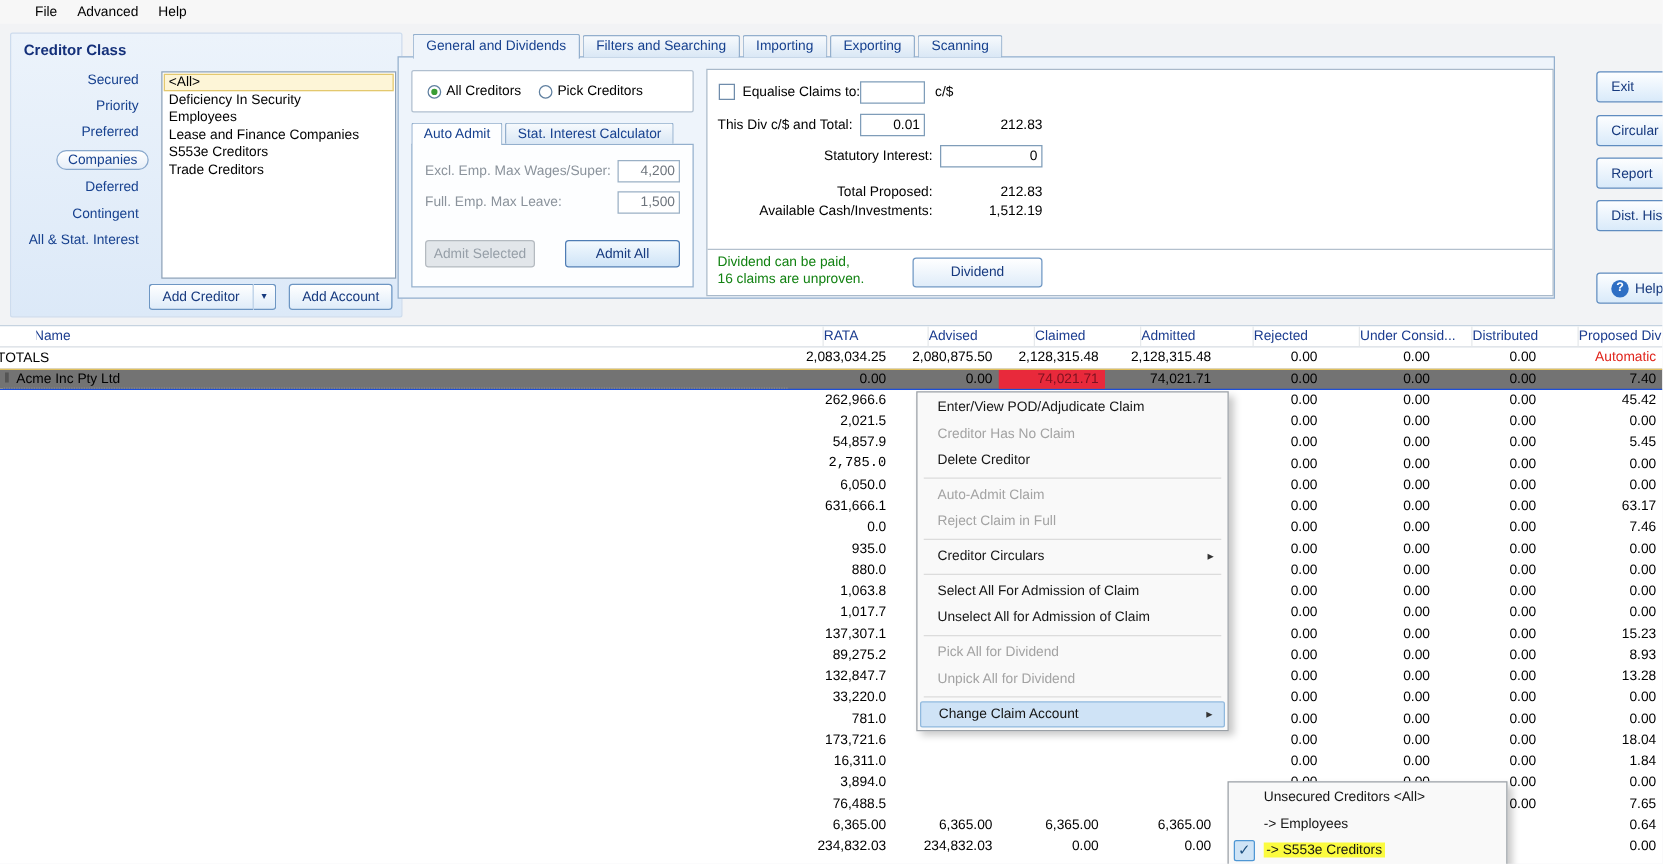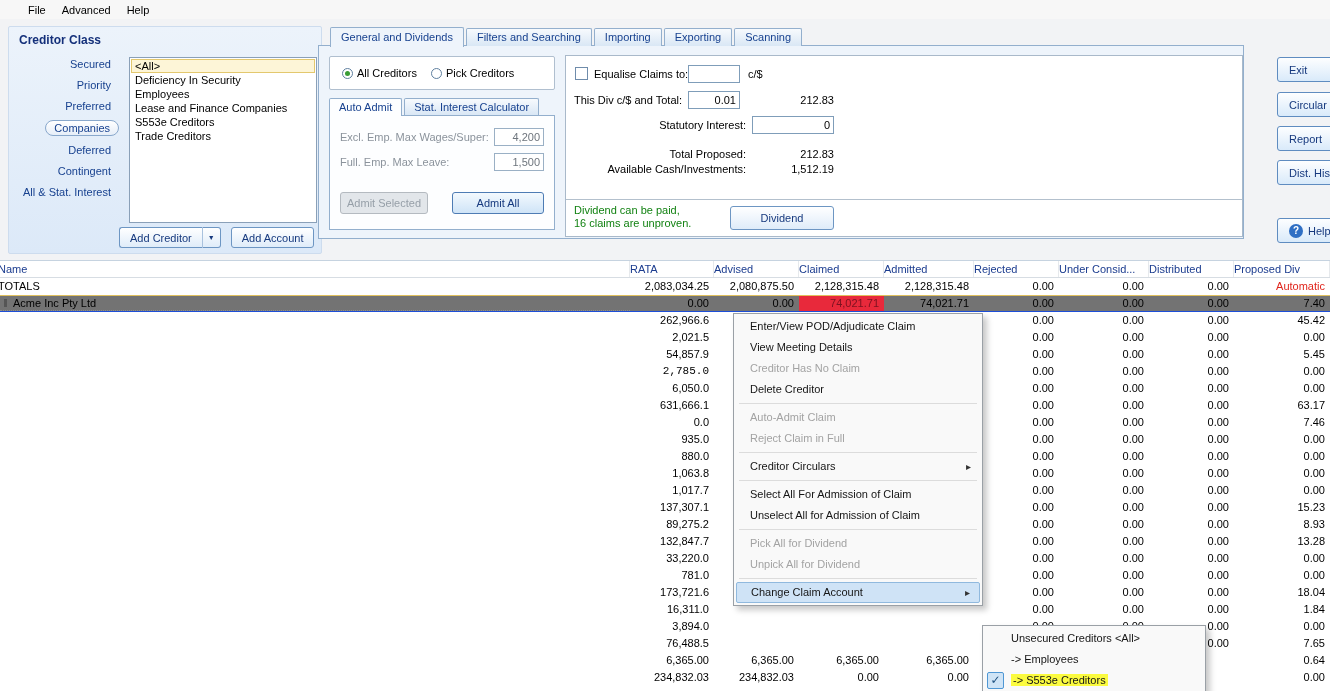--- a/index.html
+++ b/index.html
@@ -229,21 +229,21 @@
       <span>Dist. Hist</span>
     </div>
     <div class="side-btn" style="top: 218px;">
       <span class="help-ic">?</span>
       <span>Help</span>
     </div>
   </div>
 
 <div id="grid">
   <div id="grid-header" class="g-header">
-      <div class="g-hcell name" style="width: 630px;">Name</div>
+      <div class="g-hcell name" style="width: 630px; margin-left: 29px;">Name</div>
       <div class="g-hcell" style="width: 84px;">RATA</div>
       <div class="g-hcell" style="width: 85px;">Advised</div>
       <div class="g-hcell" style="width: 85px;">Claimed</div>
       <div class="g-hcell" style="width: 90px;">Admitted</div>
       <div class="g-hcell" style="width: 85px;">Rejected</div>
       <div class="g-hcell" style="width: 90px;">Under Consid...</div>
       <div class="g-hcell" style="width: 85px;">Distributed</div>
       <div class="g-hcell" style="width: 96px;">Proposed Div</div>
     </div>
   <div id="grid-body">
@@ -509,21 +509,20 @@
         <div class="g-cell num" style="width: 85px;"></div>
         <div class="g-cell num" style="width: 90px;"></div>
         <div class="g-cell num" style="width: 85px;"></div>
         <div class="g-cell num" style="width: 96px;">0.00</div>
       </div>
     </div>
 </div>
 
 <div id="ctx" class="menu">
     <div class="menu-item"><span>Enter/View POD/Adjudicate Claim</span></div>
-    <div class="menu-item"><span>View Meeting Details</span></div>
     <div class="menu-item disabled"><span>Creditor Has No Claim</span></div>
     <div class="menu-item"><span>Delete Creditor</span></div>
     <div class="menu-sep"></div>
     <div class="menu-item disabled"><span>Auto-Admit Claim</span></div>
     <div class="menu-item disabled"><span>Reject Claim in Full</span></div>
     <div class="menu-sep"></div>
     <div class="menu-item"><span>Creditor Circulars</span><span class="menu-arrow">▸</span></div>
     <div class="menu-sep"></div>
     <div class="menu-item"><span>Select All For Admission of Claim</span></div>
     <div class="menu-item"><span>Unselect All for Admission of Claim</span></div>

